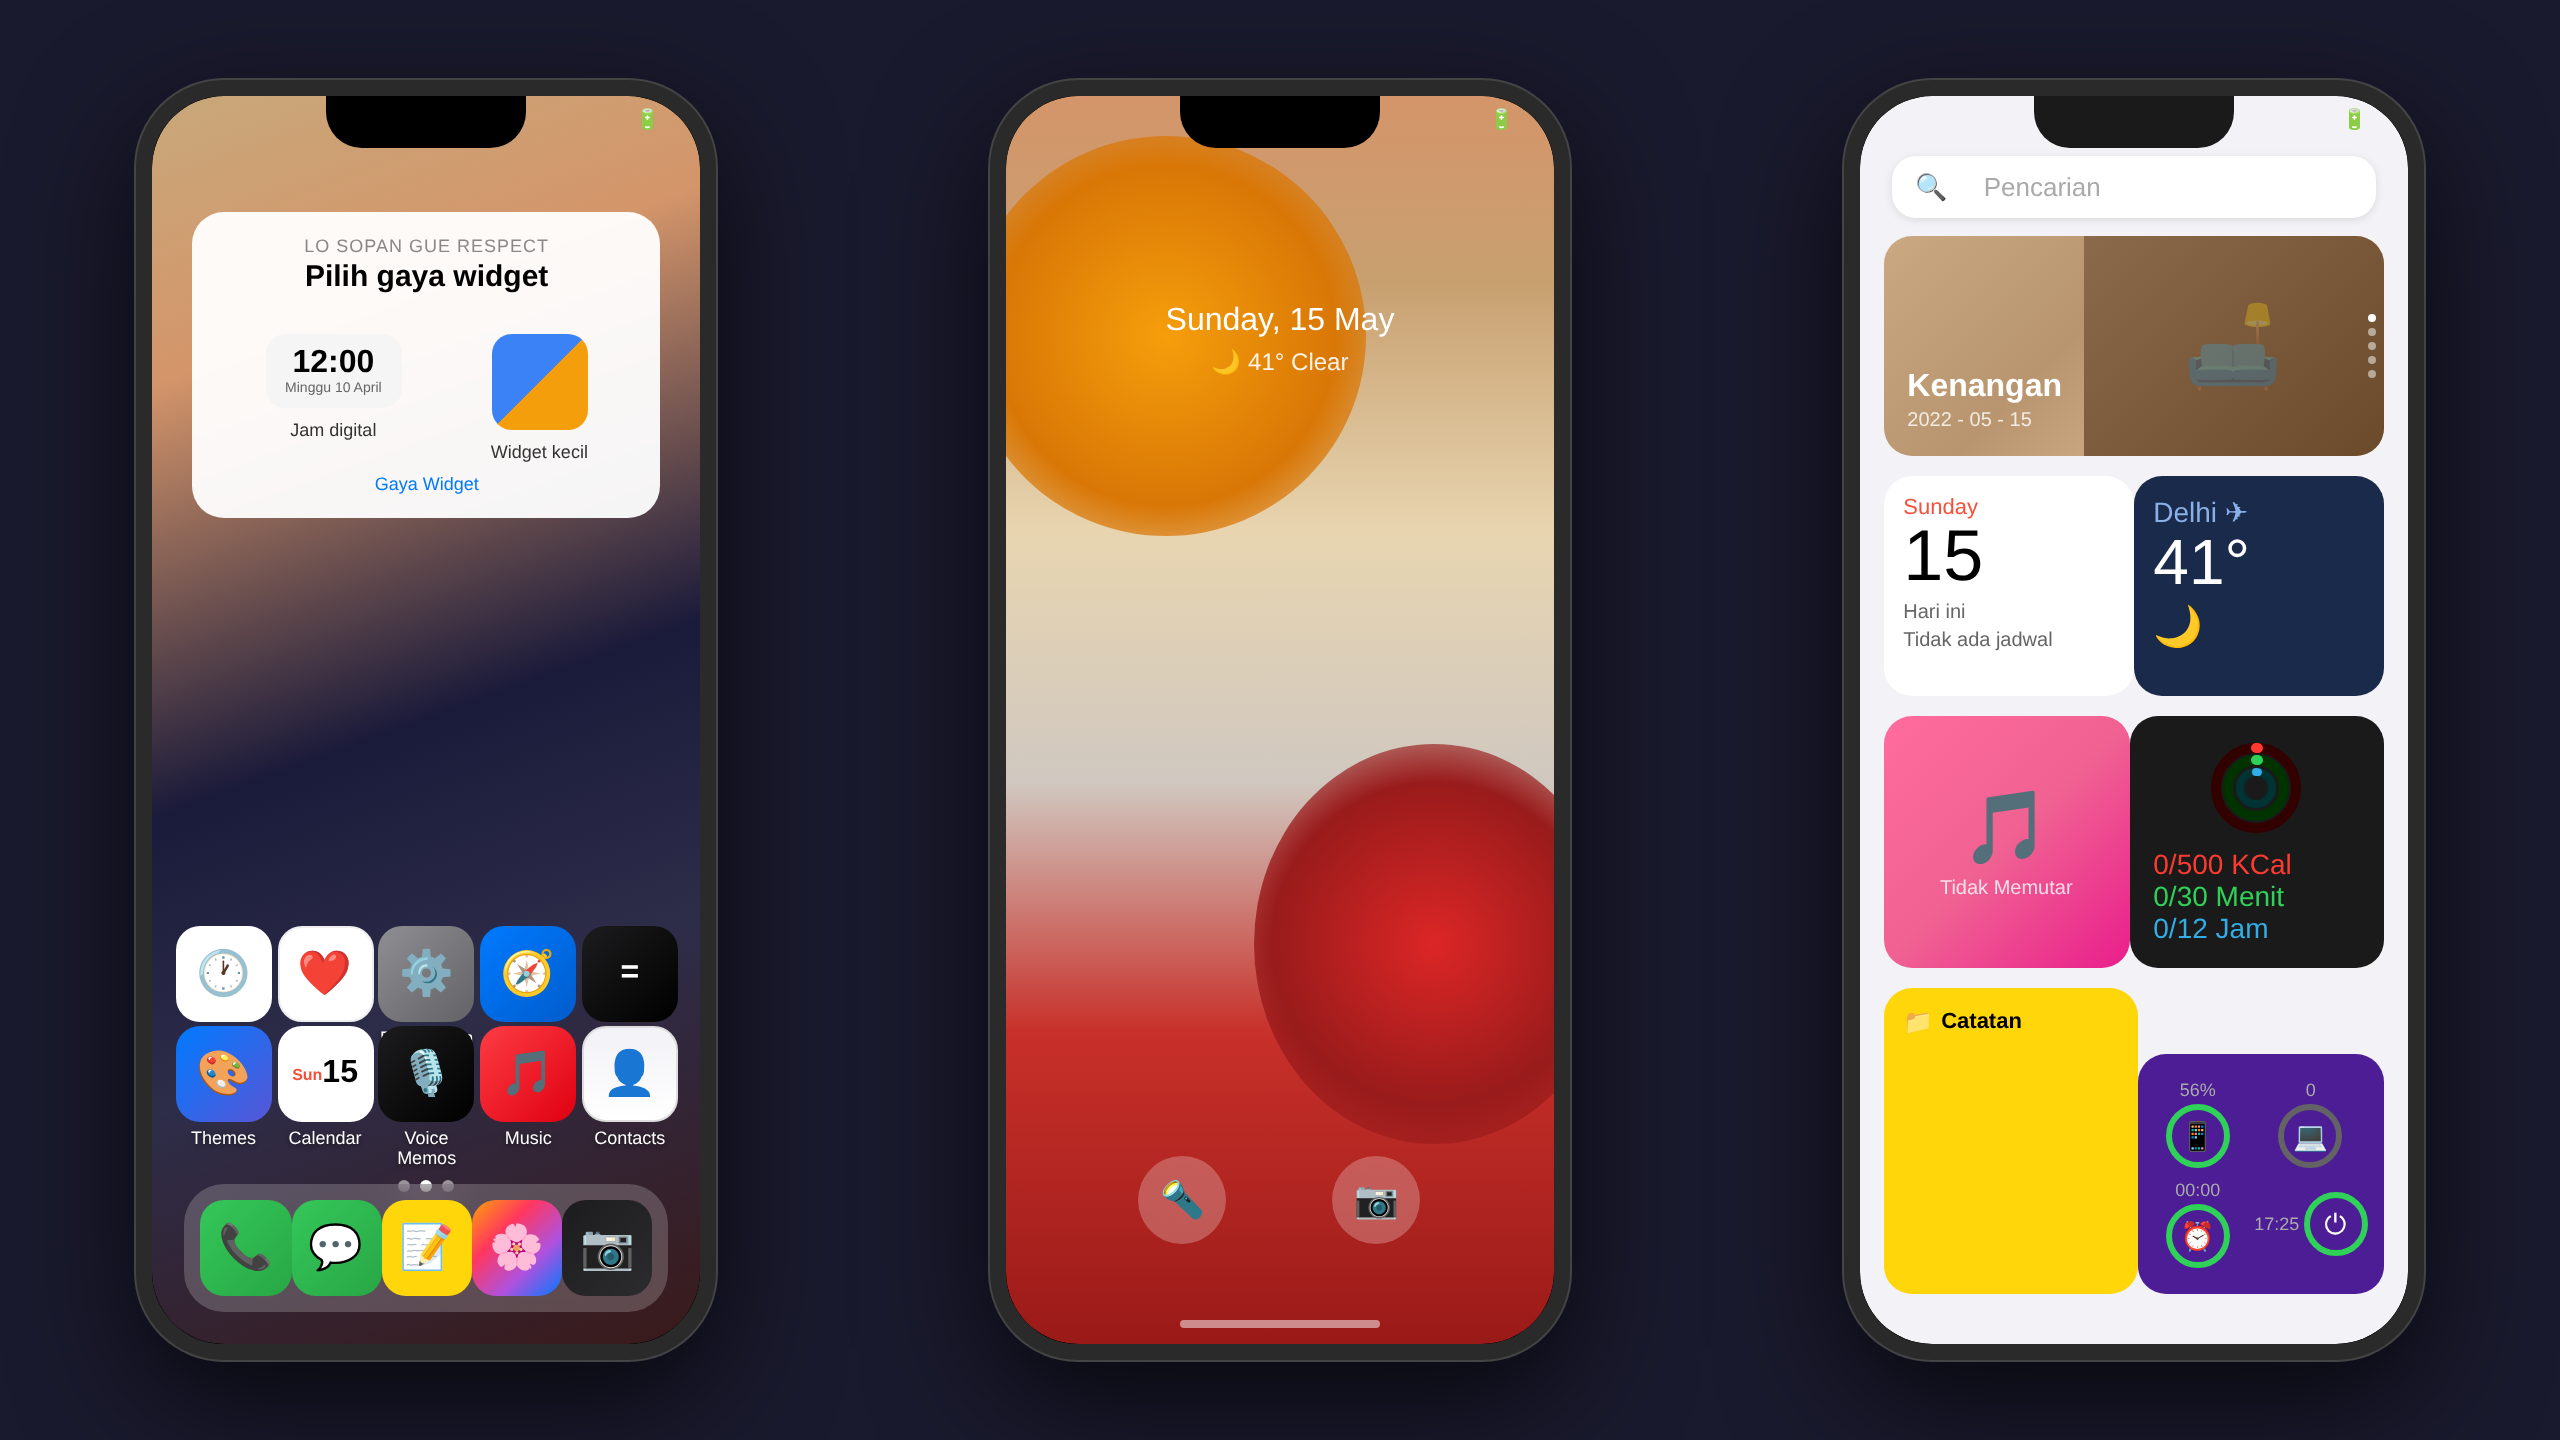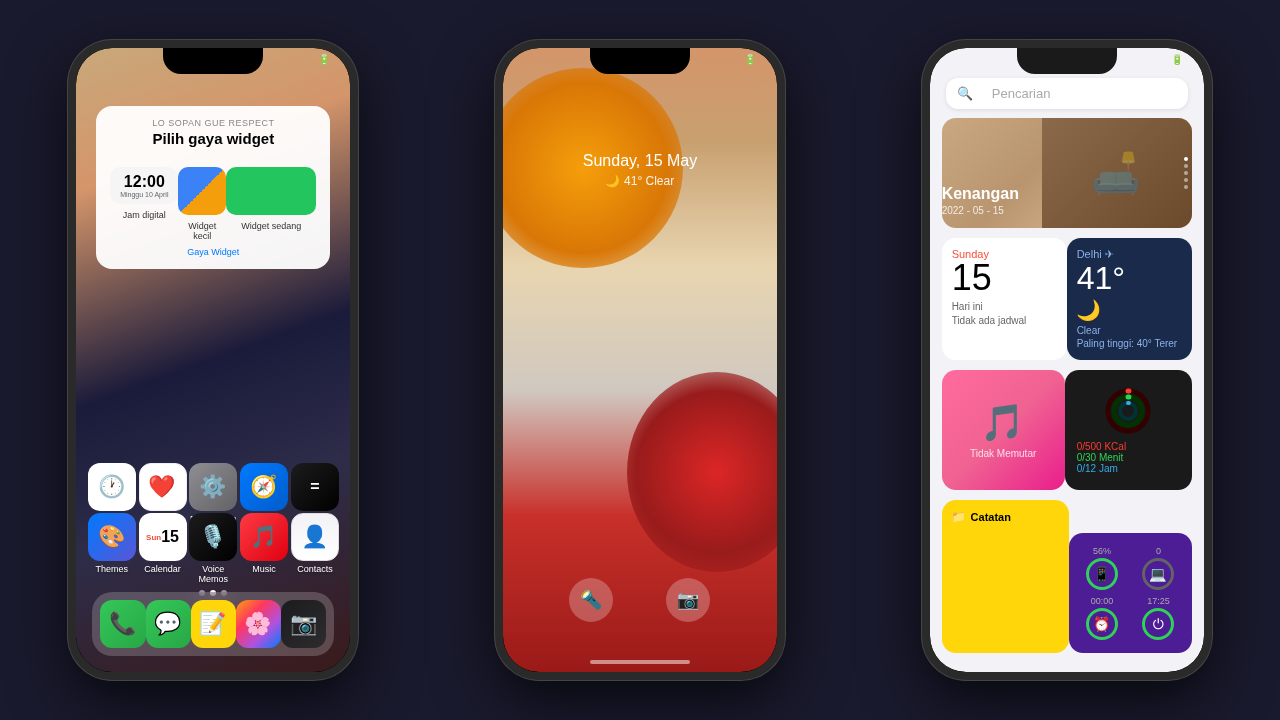--- a/index.html
+++ b/index.html
@@ -332,21 +332,21 @@
       width: 60%;
       background: linear-gradient(135deg, #8a6a4a 0%, #6a4a2a 100%);
       display: flex;
       align-items: center;
       justify-content: center;
       font-size: 30px;
     }
     .memories-text {
       position: absolute;
       bottom: 12px;
-      left: 0;
+      left: 12px;
       color: #fff;
     }
     .memories-title { font-size: 16px; font-weight: 600; }
     .memories-date { font-size: 10px; opacity: 0.8; margin-top: 2px; }
 
     
     .dot-indicators {
       position: absolute;
       right: 4px;
       top: 50%;
@@ -380,21 +380,21 @@
     }
     .cal-day-name { font-size: 11px; color: #f5503a; font-weight: 500; }
     .cal-day-num { font-size: 36px; font-weight: 200; color: #000; line-height: 1; }
     .cal-info { font-size: 10px; color: #666; margin-top: 4px; line-height: 1.4; }
 
     
     .weather-widget {
       background: #1a2a4a;
       color: #fff;
     }
-    .weather-city { font-size: 11px; color: #8ab0e8; }
+    .weather-city { font-size: 14px; color: #8ab0e8; }
     .weather-temp { font-size: 32px; font-weight: 200; line-height: 1.1; }
     .weather-icon-big { font-size: 20px; margin-top: 2px; }
     .weather-detail { font-size: 10px; color: #8ab0e8; margin-top: 2px; line-height: 1.3; }
 
     
     .music-widget {
       background: linear-gradient(135deg, #ff6b9d, #f06292, #e91e8c);
       display: flex;
       flex-direction: column;
       align-items: center;
@@ -405,21 +405,21 @@
     .music-label { font-size: 10px; color: rgba(255,255,255,0.8); margin-top: 4px; }
 
     
     .activity-widget {
       background: #1a1a1a;
       display: flex;
       flex-direction: column;
       justify-content: center;
       padding: 12px;
     }
-    .activity-stats { font-size: 10px; color: #fff; }
+    .activity-stats { font-size: 14px; color: #fff; }
     .activity-stat-red { color: #ff3b30; }
     .activity-stat-green { color: #30d158; }
     .activity-stat-cyan { color: #32ade6; }
 
     
     .notes-widget {
       background: #ffd60a;
       min-height: 120px;
     }
     .notes-header {
@@ -482,24 +482,20 @@
             <div class="widget-clock-date">Minggu 10 April</div>
           </div>
           <div class="widget-label">Jam digital</div>
         </div>
 
         <div class="widget-option">
           <div style="width:48px;height:48px;border-radius:10px;background:linear-gradient(135deg,#3b82f6 50%,#f59e0b 50%);"></div>
           <div class="widget-label">Widget kecil</div>
         </div>
 
-        <div class="widget-option">
-          <div style="width:90px;height:48px;border-radius:10px;background:#22c55e;"></div>
-          <div class="widget-label">Widget sedang</div>
-        </div>
       </div>
       <div class="widget-gaya">Gaya Widget</div>
     </div>
 
     <div style="position:absolute;bottom:148px;left:10px;right:10px;">
       <div class="app-row">
         <div class="app-icon">
           <div class="app-icon-img bg-clock" style="color:#000;">🕐</div>
           <span class="app-label">Clock</span>
         </div>
@@ -638,24 +634,20 @@
           <div class="cal-day-num">15</div>
           <div class="cal-info">
             <div>Hari ini</div>
             <div>Tidak ada jadwal</div>
           </div>
         </div>
         <div class="widget-col weather-widget">
           <div class="weather-city">Delhi ✈</div>
           <div class="weather-temp">41°</div>
           <div class="weather-icon-big">🌙</div>
-          <div class="weather-detail">
-            <div>Clear</div>
-            <div>Paling tinggi: 40° Terer</div>
-          </div>
         </div>
       </div>
 
       <div class="widget-row-2col">
         <div class="widget-col music-widget">
           <div class="music-note">🎵</div>
           <div class="music-label">Tidak Memutar</div>
         </div>
         <div class="widget-col activity-widget">
 
@@ -695,21 +687,21 @@
               <div style="width:32px;height:32px;border-radius:50%;border:3px solid #30d158;display:flex;align-items:center;justify-content:center;font-size:14px;color:#fff;">📱</div>
             </div>
             <div style="display:flex;flex-direction:column;align-items:center;gap:2px;">
               <span style="font-size:9px;color:#aaa;">0</span>
               <div style="width:32px;height:32px;border-radius:50%;border:3px solid #636366;display:flex;align-items:center;justify-content:center;font-size:14px;color:#fff;">💻</div>
             </div>
             <div style="display:flex;flex-direction:column;align-items:center;gap:2px;">
               <span style="font-size:9px;color:#aaa;">00:00</span>
               <div style="width:32px;height:32px;border-radius:50%;border:3px solid #30d158;display:flex;align-items:center;justify-content:center;font-size:14px;color:#fff;">⏰</div>
             </div>
-            <div style="display:flex;flex-direction:column;align-items:center;gap:2px;">
+            <div style="display:flex;flex-direction:row;align-items:center;gap:2px;">
               <span style="font-size:9px;color:#aaa;">17:25</span>
               <div style="width:32px;height:32px;border-radius:50%;border:3px solid #30d158;display:flex;align-items:center;justify-content:center;font-size:14px;color:#fff;">⏻</div>
             </div>
           </div>
         </div>
       </div>
 
     </div>
   </div>
 </div>

